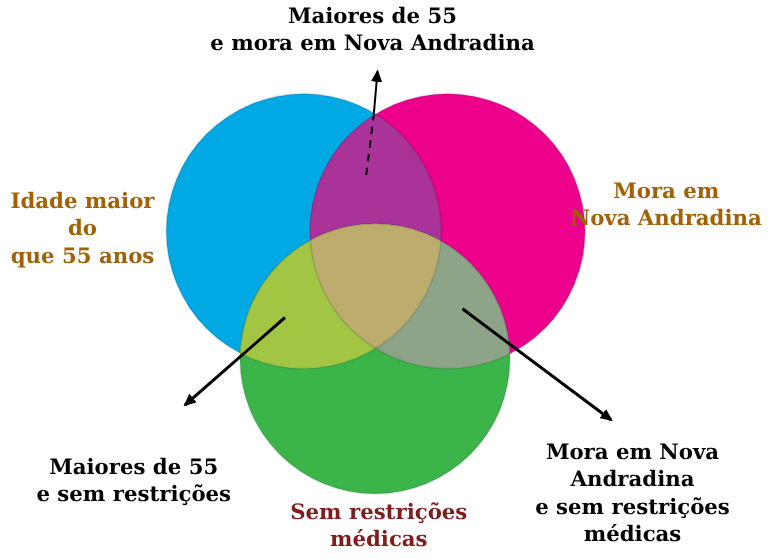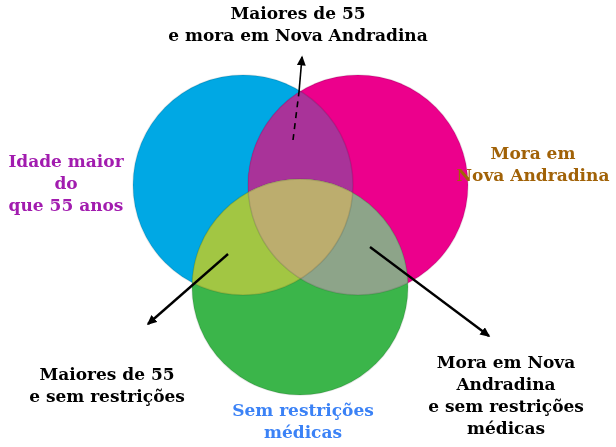--- a/index.html
+++ b/index.html
@@ -77,28 +77,28 @@
       <line x1="293" y1="140" x2="299" y2="92" stroke-width="1.6" stroke-dasharray="6 5"></line>
       <line x1="299" y1="92" x2="302" y2="57" stroke-width="1.6" marker-end="url(#arrowhead)"></line>
     </g>
     <line x1="228" y1="254" x2="148" y2="324" stroke="#000000" stroke-width="2.4" marker-end="url(#arrowhead)"></line>
     <line x1="370" y1="247" x2="489" y2="336" stroke="#000000" stroke-width="2.4" marker-end="url(#arrowhead)"></line>
   </svg>
 
   <div class="lbl lbl-top">Maiores de 55
 e mora em Nova Andradina</div>
 
-  <div class="lbl lbl-left" style="color:#a21caf;">Idade maior do
+  <div class="lbl lbl-left" style="color:#a16207;">Idade maior do
 que 55 anos</div>
 
   <div class="lbl lbl-right" style="color:#a16207;">Mora em
 Nova Andradina</div>
 
   <div class="lbl lbl-bottomleft">Maiores de 55
 e sem restrições</div>
 
-  <div class="lbl lbl-bottomctr" style="color:#3b82f6;">Sem restrições
+  <div class="lbl lbl-bottomctr" style="color:#7f1d1d;">Sem restrições
 médicas</div>
 
   <div class="lbl lbl-bottomright">Mora em Nova Andradina
 e sem restrições médicas</div>
 
 </div>
 
 </body></html>

